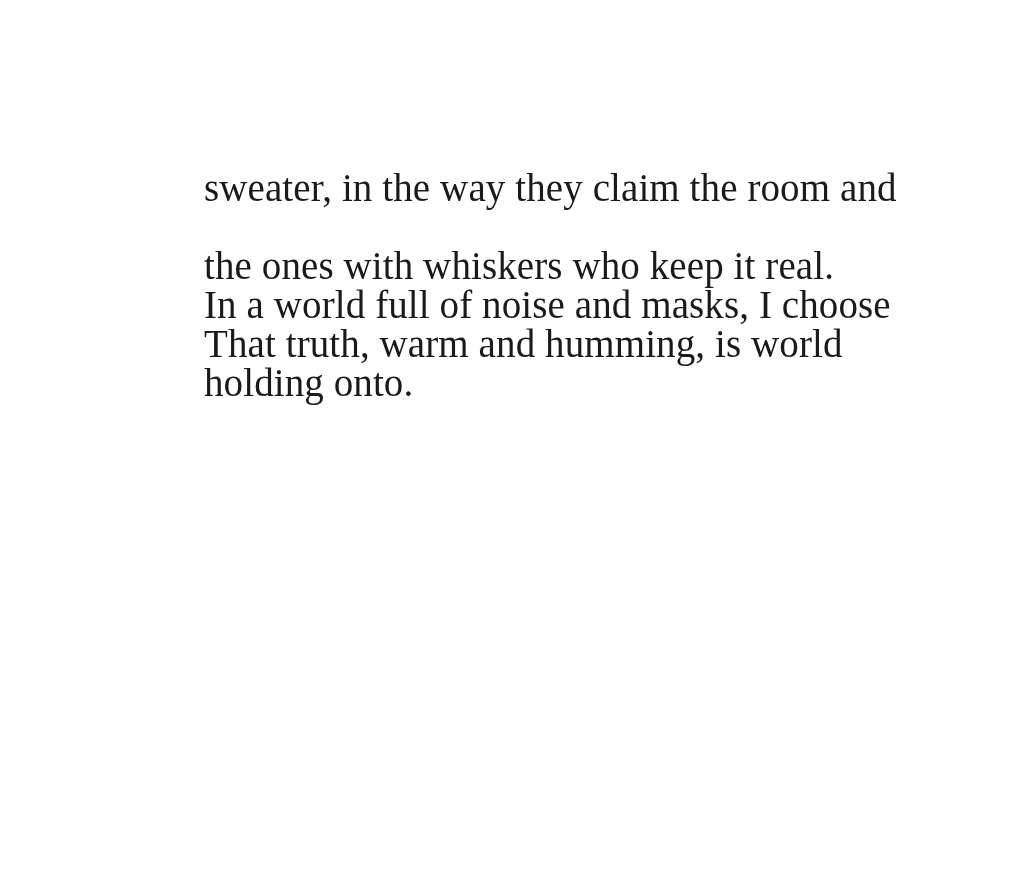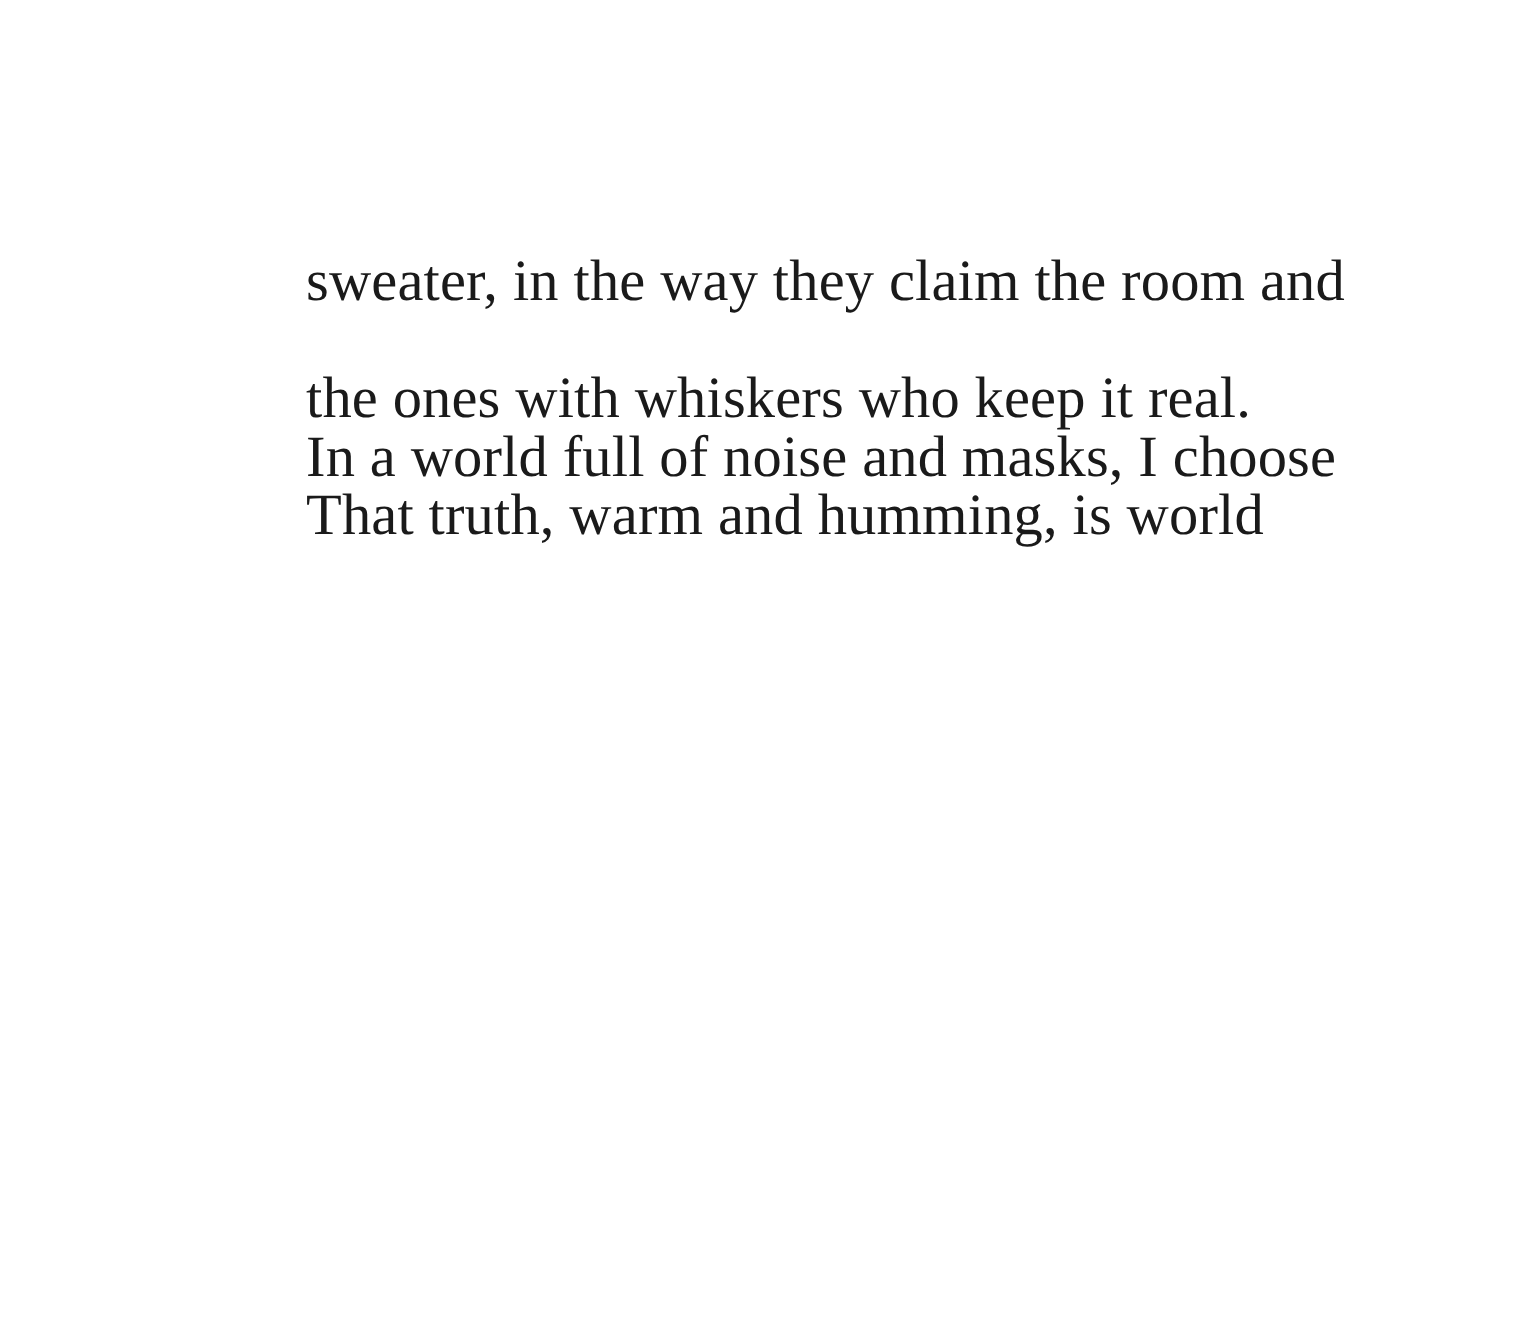--- a/index.html
+++ b/index.html
@@ -46,15 +46,16 @@
 
 <div class="page">
   <div class="text-block">
     <p class="para">
       <span class="line">sweater, in the way they claim the room and</span>
     </p>
     <p class="para">
       <span class="line">the ones with whiskers who keep it real.</span>
       <span class="line">In a world full of noise and masks, I choose</span>
       <span class="line">That truth, warm and humming, is world</span>
+      <span class="line">holding onto.</span>
     </p>
   </div>
 </div>
 
 </body></html>

